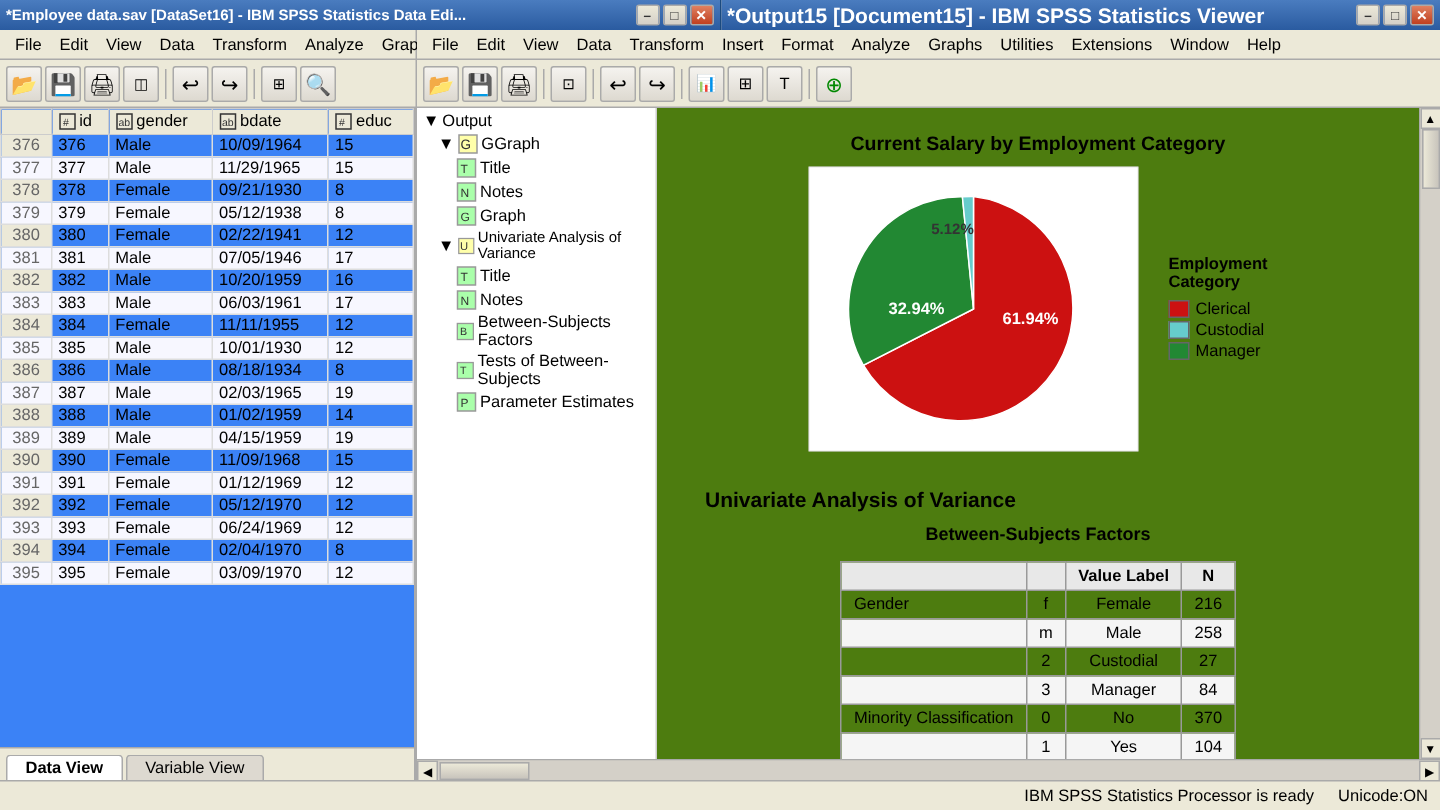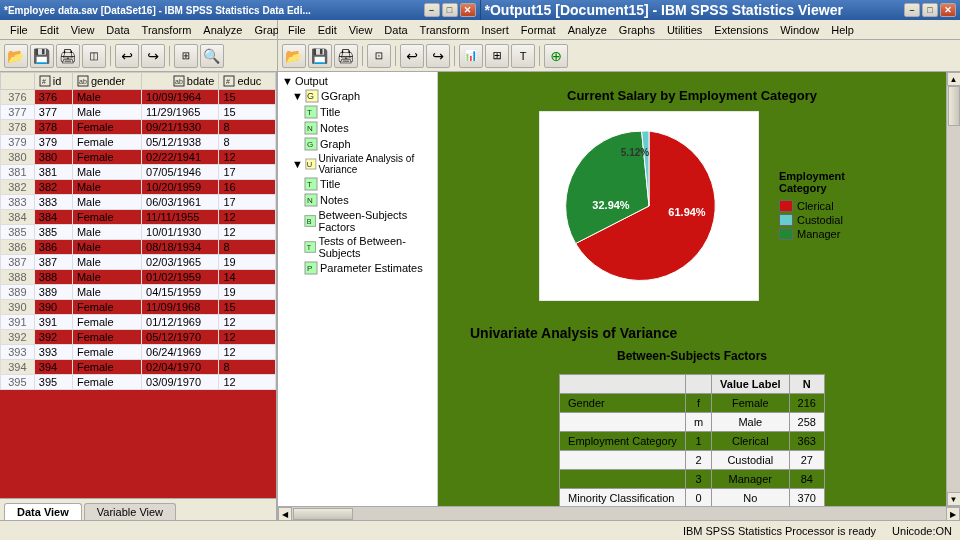--- a/index.html
+++ b/index.html
@@ -55,21 +55,21 @@
       border: 1px solid #aaa;
       background: linear-gradient(to bottom, #f5f3ef, #ddd9d0);
       display: flex; align-items: center; justify-content: center;
       cursor: pointer; font-size: 14px; border-radius: 2px;
     }
     .toolbar-sep { width: 1px; height: 20px; background: #aaa; margin: 0 2px; }
 
     
     .left-panel {
       width: 278px;
-      background: #b91c1c;
+      background: #3b82f6;
       border-right: 2px solid #aaa;
       display: flex;
       flex-direction: column;
       overflow: hidden;
     }
 
     
     .data-table-container { flex: 1; overflow: auto; }
     .data-table {
       border-collapse: collapse;
@@ -392,21 +392,21 @@
               <th>
                 <div style="display:flex;align-items:center;gap:2px;">
                   <svg width="12" height="12" viewBox="0 0 12 12">
                       <rect x="1" y="1" width="10" height="10" fill="none" stroke="#333" stroke-width="1"></rect>
                       <text x="2" y="9" font-size="7" fill="#333">ab</text>
                     </svg>
                   gender
                 </div>
               </th>
               <th>
-                <div style="display:flex;align-items:center;gap:2px;justify-content:flex-end;">
+                <div style="display:flex;align-items:center;gap:2px;">
                   <svg width="12" height="12" viewBox="0 0 12 12">
                       <rect x="1" y="1" width="10" height="10" fill="none" stroke="#333" stroke-width="1"></rect>
                       <text x="2" y="9" font-size="7" fill="#333">ab</text>
                     </svg>
                   bdate
                 </div>
               </th>
               <th>
                 <div style="display:flex;align-items:center;gap:2px;">
                   <svg width="12" height="12" viewBox="0 0 12 12">
@@ -710,26 +710,20 @@
     <td>Female</td>
     <td>216</td>
   </tr>
                   <tr>
     <td class="label-cell"></td>
     <td>m</td>
     <td>Male</td>
     <td>258</td>
   </tr>
                   <tr>
-    <td class="label-cell">Employment Category</td>
-    <td>1</td>
-    <td>Clerical</td>
-    <td>363</td>
-  </tr>
-                  <tr>
     <td class="label-cell"></td>
     <td>2</td>
     <td>Custodial</td>
     <td>27</td>
   </tr>
                   <tr>
     <td class="label-cell"></td>
     <td>3</td>
     <td>Manager</td>
     <td>84</td>

